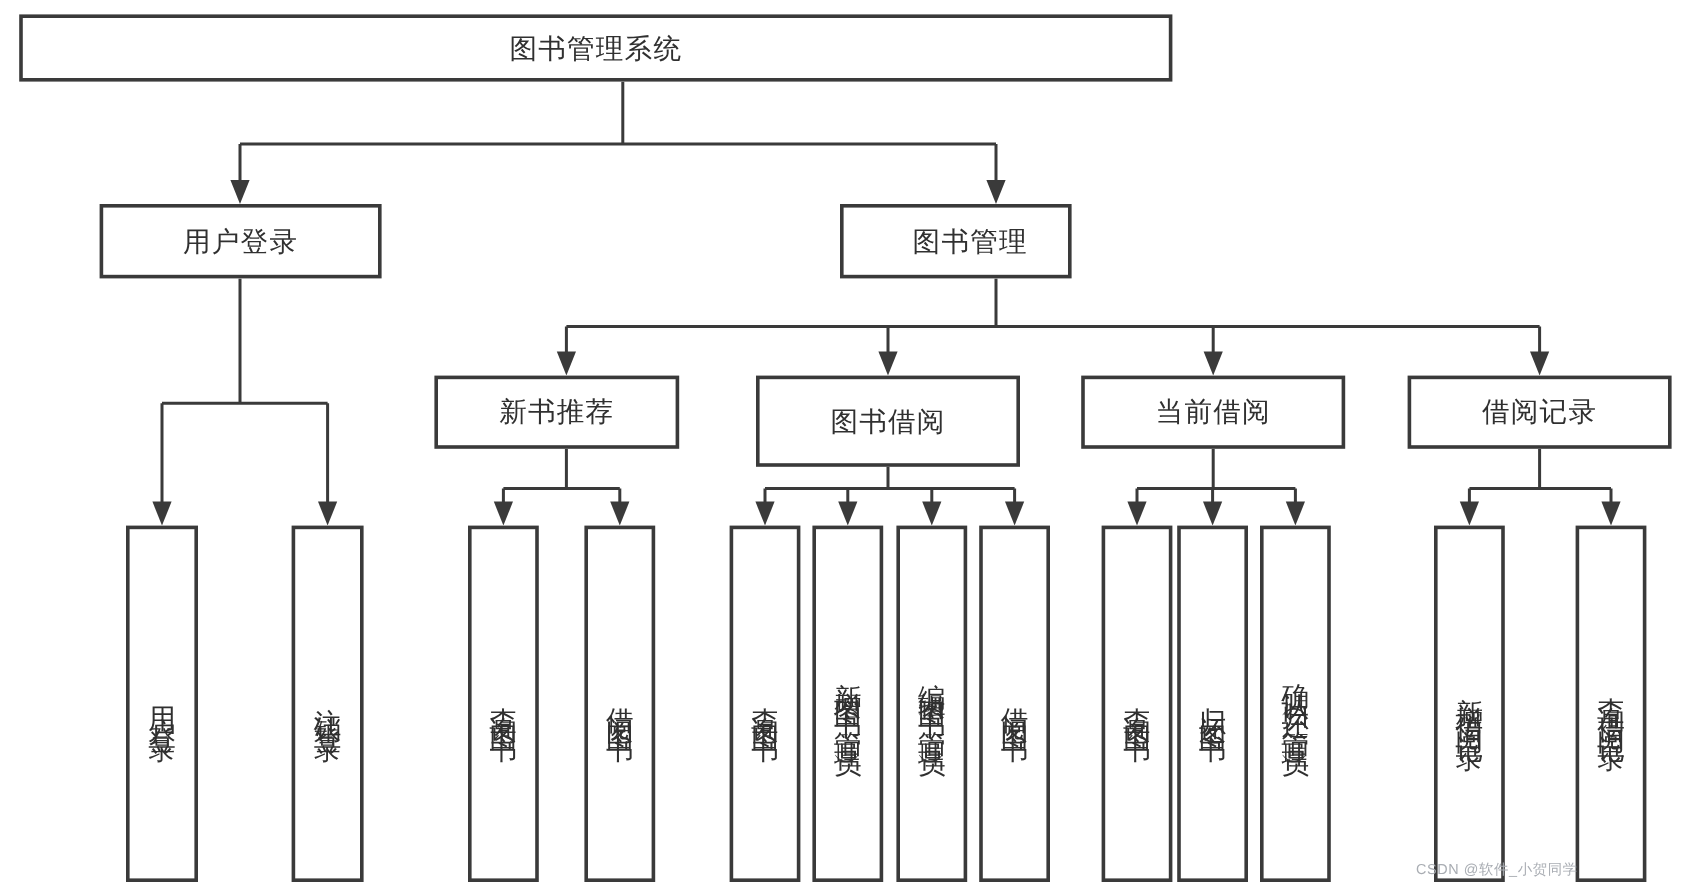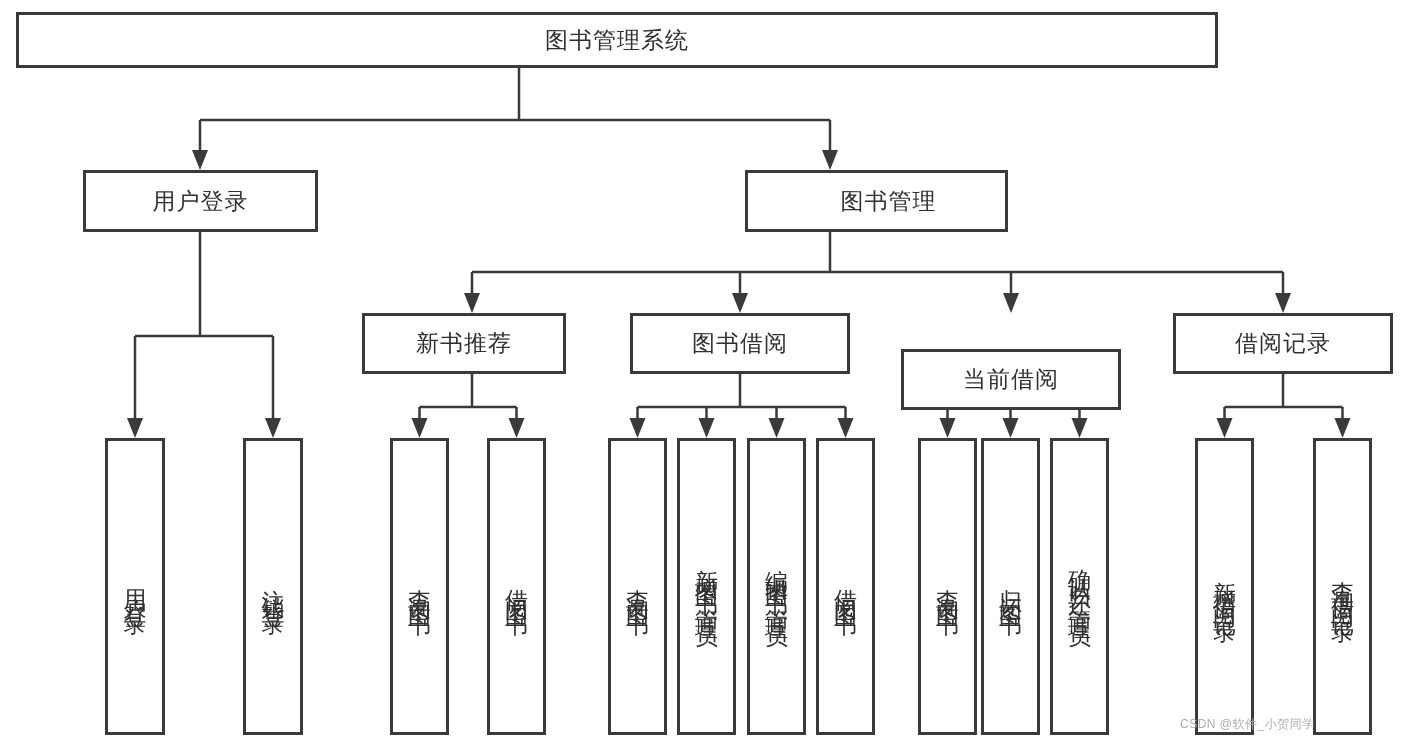--- a/index.html
+++ b/index.html
@@ -69,38 +69,38 @@
         <polygon points="768.5,418 784.5,418 776.5,438"></polygon>
         <polygon points="837.5,418 853.5,418 845.5,438"></polygon>
         <polygon points="939.5,418 955.5,418 947.5,438"></polygon>
         <polygon points="1002.5,418 1018.5,418 1010.5,438"></polygon>
         <polygon points="1071.5,418 1087.5,418 1079.5,438"></polygon>
         <polygon points="1216.5,418 1232.5,418 1224.5,438"></polygon>
         <polygon points="1334.5,418 1350.5,418 1342.5,438"></polygon>
       </g>
   </svg>
 
-  <div class="node" style="left:16px;top:12px;width:1202px;height:56px;">
+  <div class="node" style="left:16px;top:12px;width:961px;height:56px;">
     <span>图书管理系统</span>
   </div>
 
   <div class="node" style="left:83px;top:170px;width:235px;height:62px;">
     <span>用户登录</span>
   </div>
-  <div class="node" style="left:745px;top:170px;width:263px;height:62px;padding-left:24px;">
+  <div class="node" style="left:700px;top:170px;width:193px;height:62px;padding-left:24px;">
     <span>图书管理</span>
   </div>
 
   <div class="node" style="left:362px;top:313px;width:204px;height:61px;">
     <span>新书推荐</span>
   </div>
-  <div class="node" style="left:630px;top:313px;width:220px;height:61px;">
+  <div class="node" style="left:630px;top:313px;width:220px;height:76px;">
     <span>图书借阅</span>
   </div>
-  <div class="node" style="left:901px;top:313px;width:220px;height:61px;margin-top:36px;">
+  <div class="node" style="left:901px;top:313px;width:220px;height:61px;">
     <span>当前借阅</span>
   </div>
   <div class="node" style="left:1173px;top:313px;width:220px;height:61px;">
     <span>借阅记录</span>
   </div>
 
   <div class="node leaf" style="left:105px;top:438px;width:60px;height:297px;">
     <span class="vtext">用户登录</span>
   </div>
   <div class="node leaf" style="left:243px;top:438px;width:60px;height:297px;">

